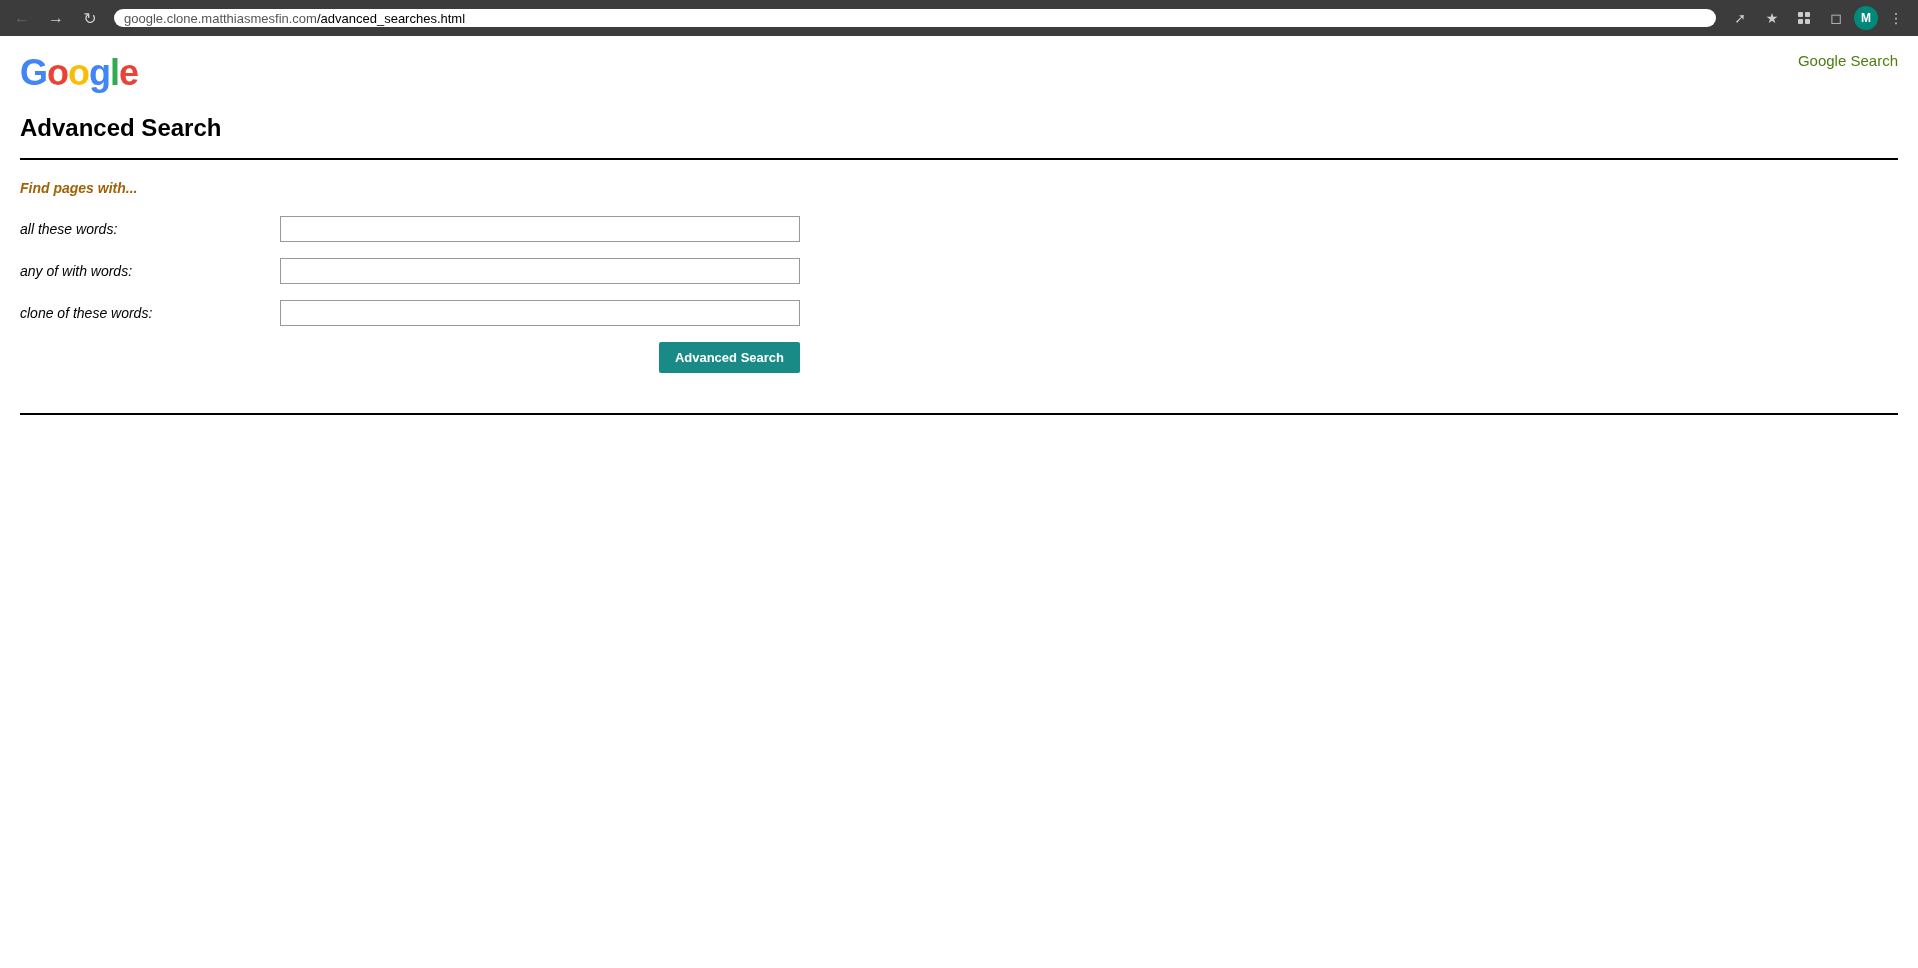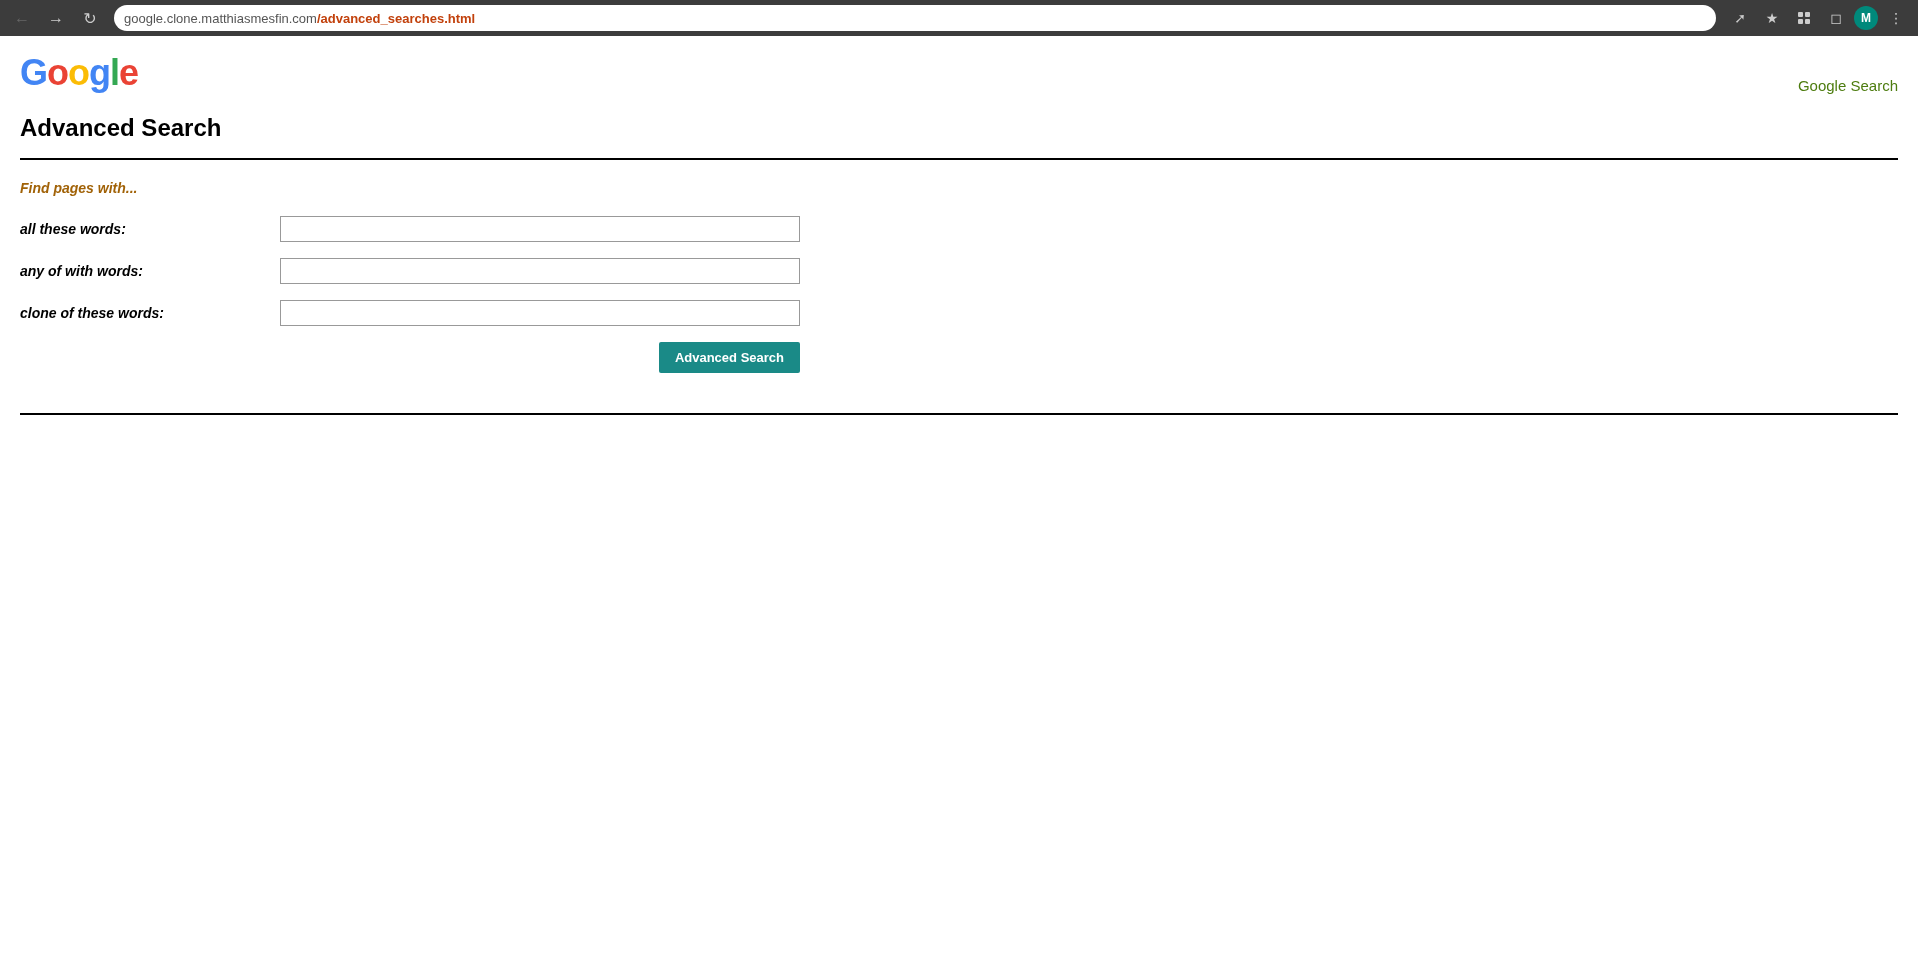--- a/index.html
+++ b/index.html
@@ -35,38 +35,37 @@
       border-radius: 50%;
     }
 
     .browser-nav-btn.disabled {
       color: #666;
       cursor: default;
     }
 
     .address-bar {
       flex: 1;
-      height: 26px;
+      height: 18px;
       background: #fff;
       border-radius: 13px;
       display: flex;
       align-items: center;
       padding: 0 10px;
       font-size: 13px;
       color: #333;
       margin: 0 4px;
     }
 
     .address-bar span {
       color: #555;
     }
 
     .address-bar .path {
-      color: #c2410c;
-      font-weight: bold;
+      color: #000000;
     }
 
     .browser-actions {
       display: flex;
       align-items: center;
       gap: 4px;
     }
 
     .browser-action-btn {
       width: 28px;
@@ -98,21 +97,21 @@
     
     .page-content {
       background: #fff;
       min-height: calc(100vh - 36px);
       padding: 0;
     }
 
     
     .page-header {
       display: flex;
-      align-items: flex-end;
+      align-items: flex-start;
       justify-content: space-between;
       padding: 16px 20px 10px 20px;
     }
 
     .google-logo {
       font-size: 36px;
       font-weight: bold;
       letter-spacing: -1px;
     }
 
@@ -167,21 +166,21 @@
     }
 
     .form-row {
       display: flex;
       align-items: center;
       margin-bottom: 16px;
     }
 
     .form-label {
       font-size: 14px;
-      font-weight: bold;
+      font-weight: normal;
       font-style: italic;
       width: 260px;
       min-width: 260px;
       color: #000;
     }
 
     .form-input {
       width: 520px;
       height: 26px;
       border: 1px solid #999;

